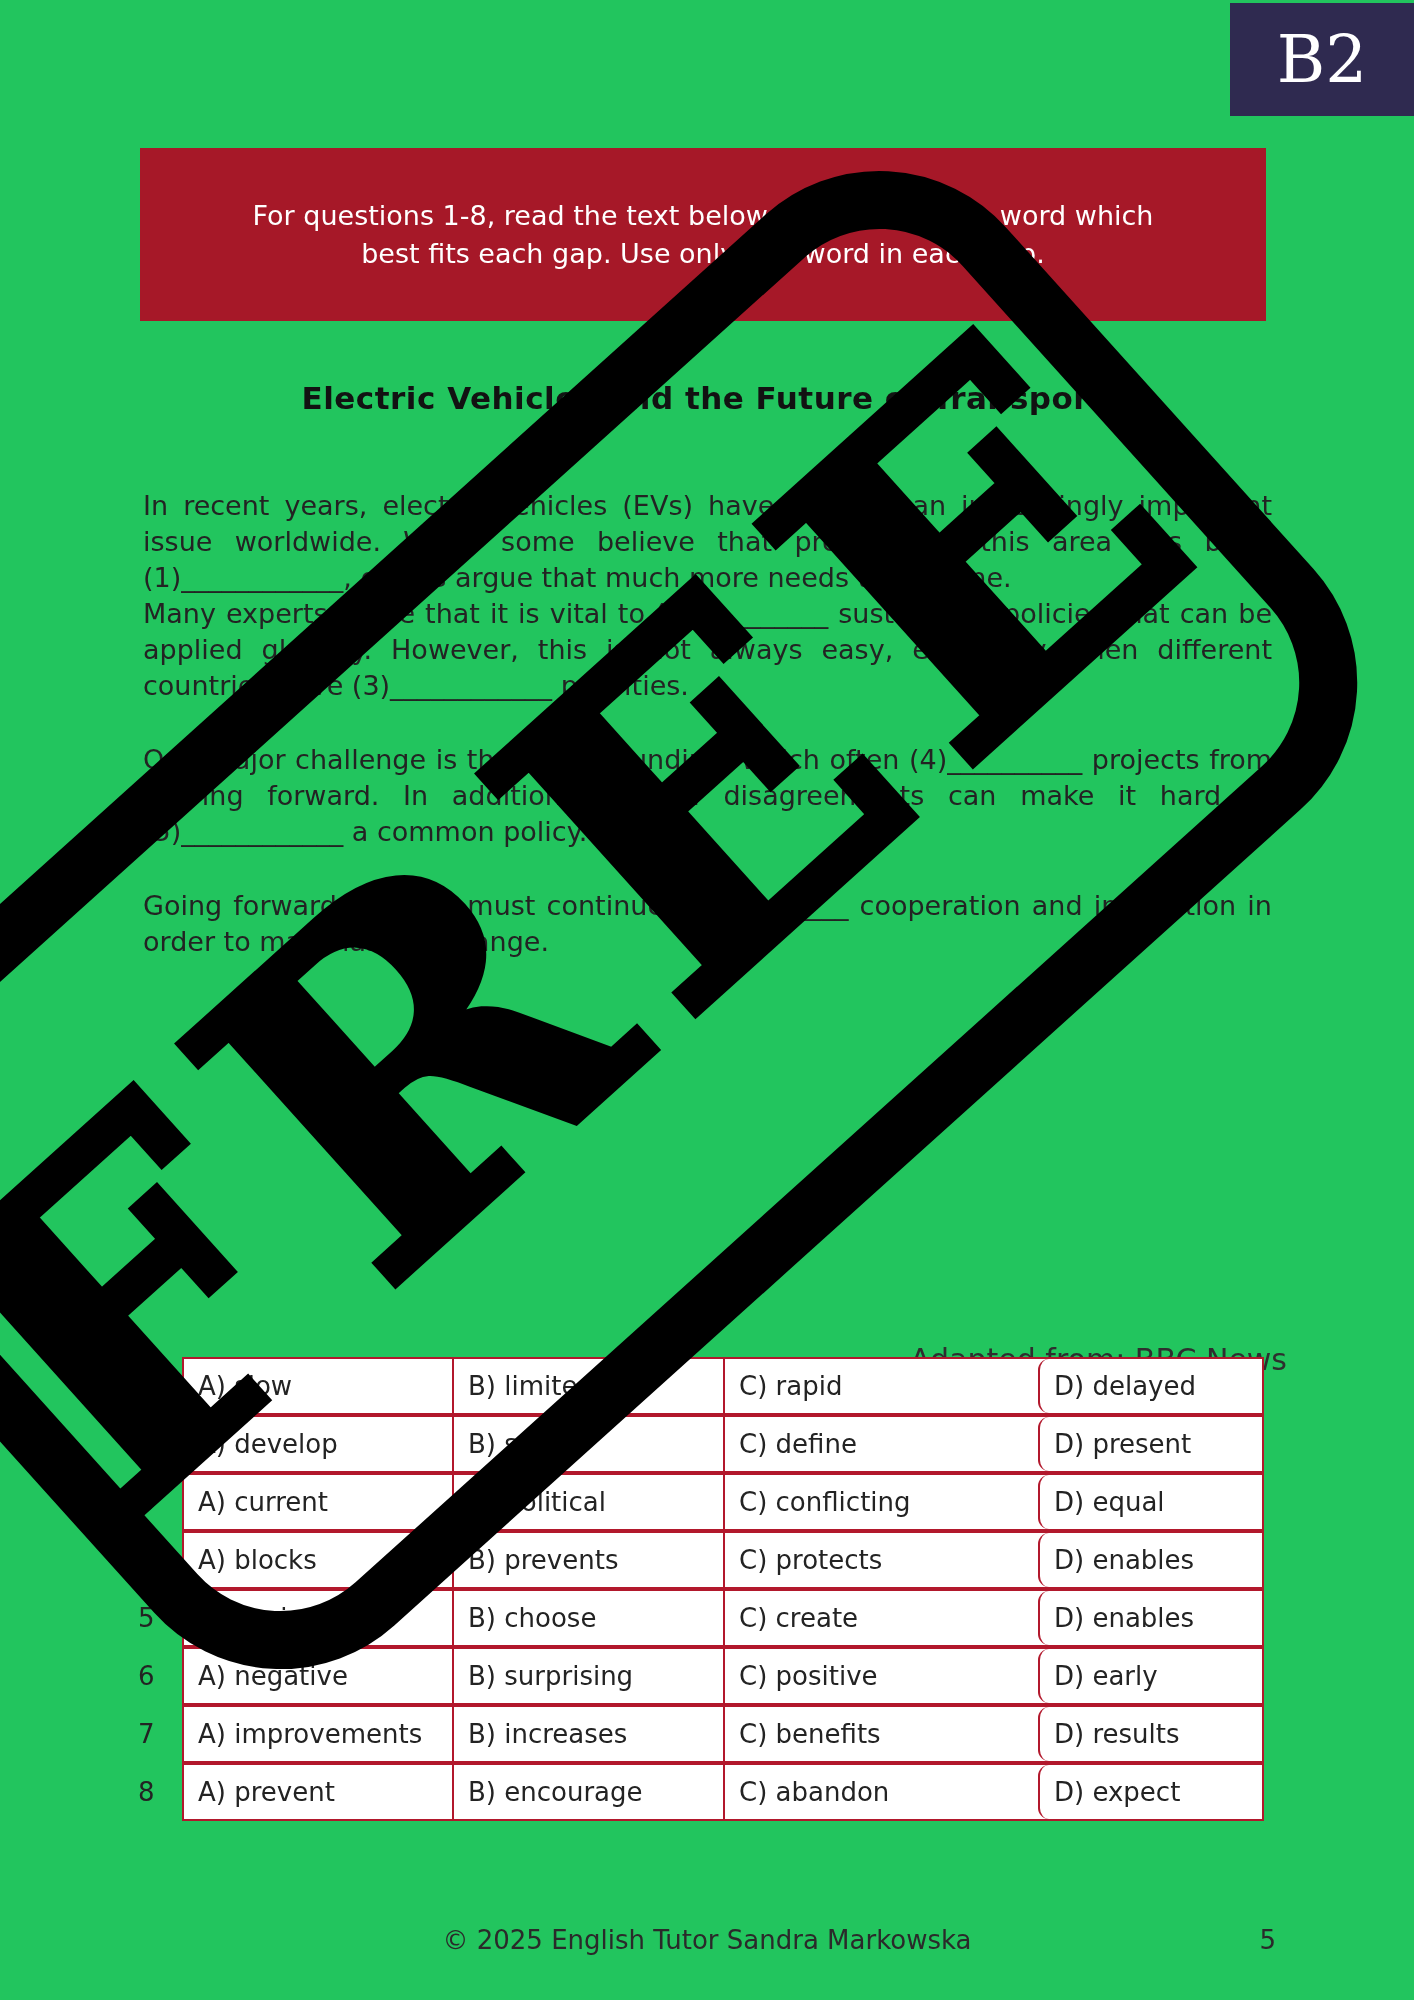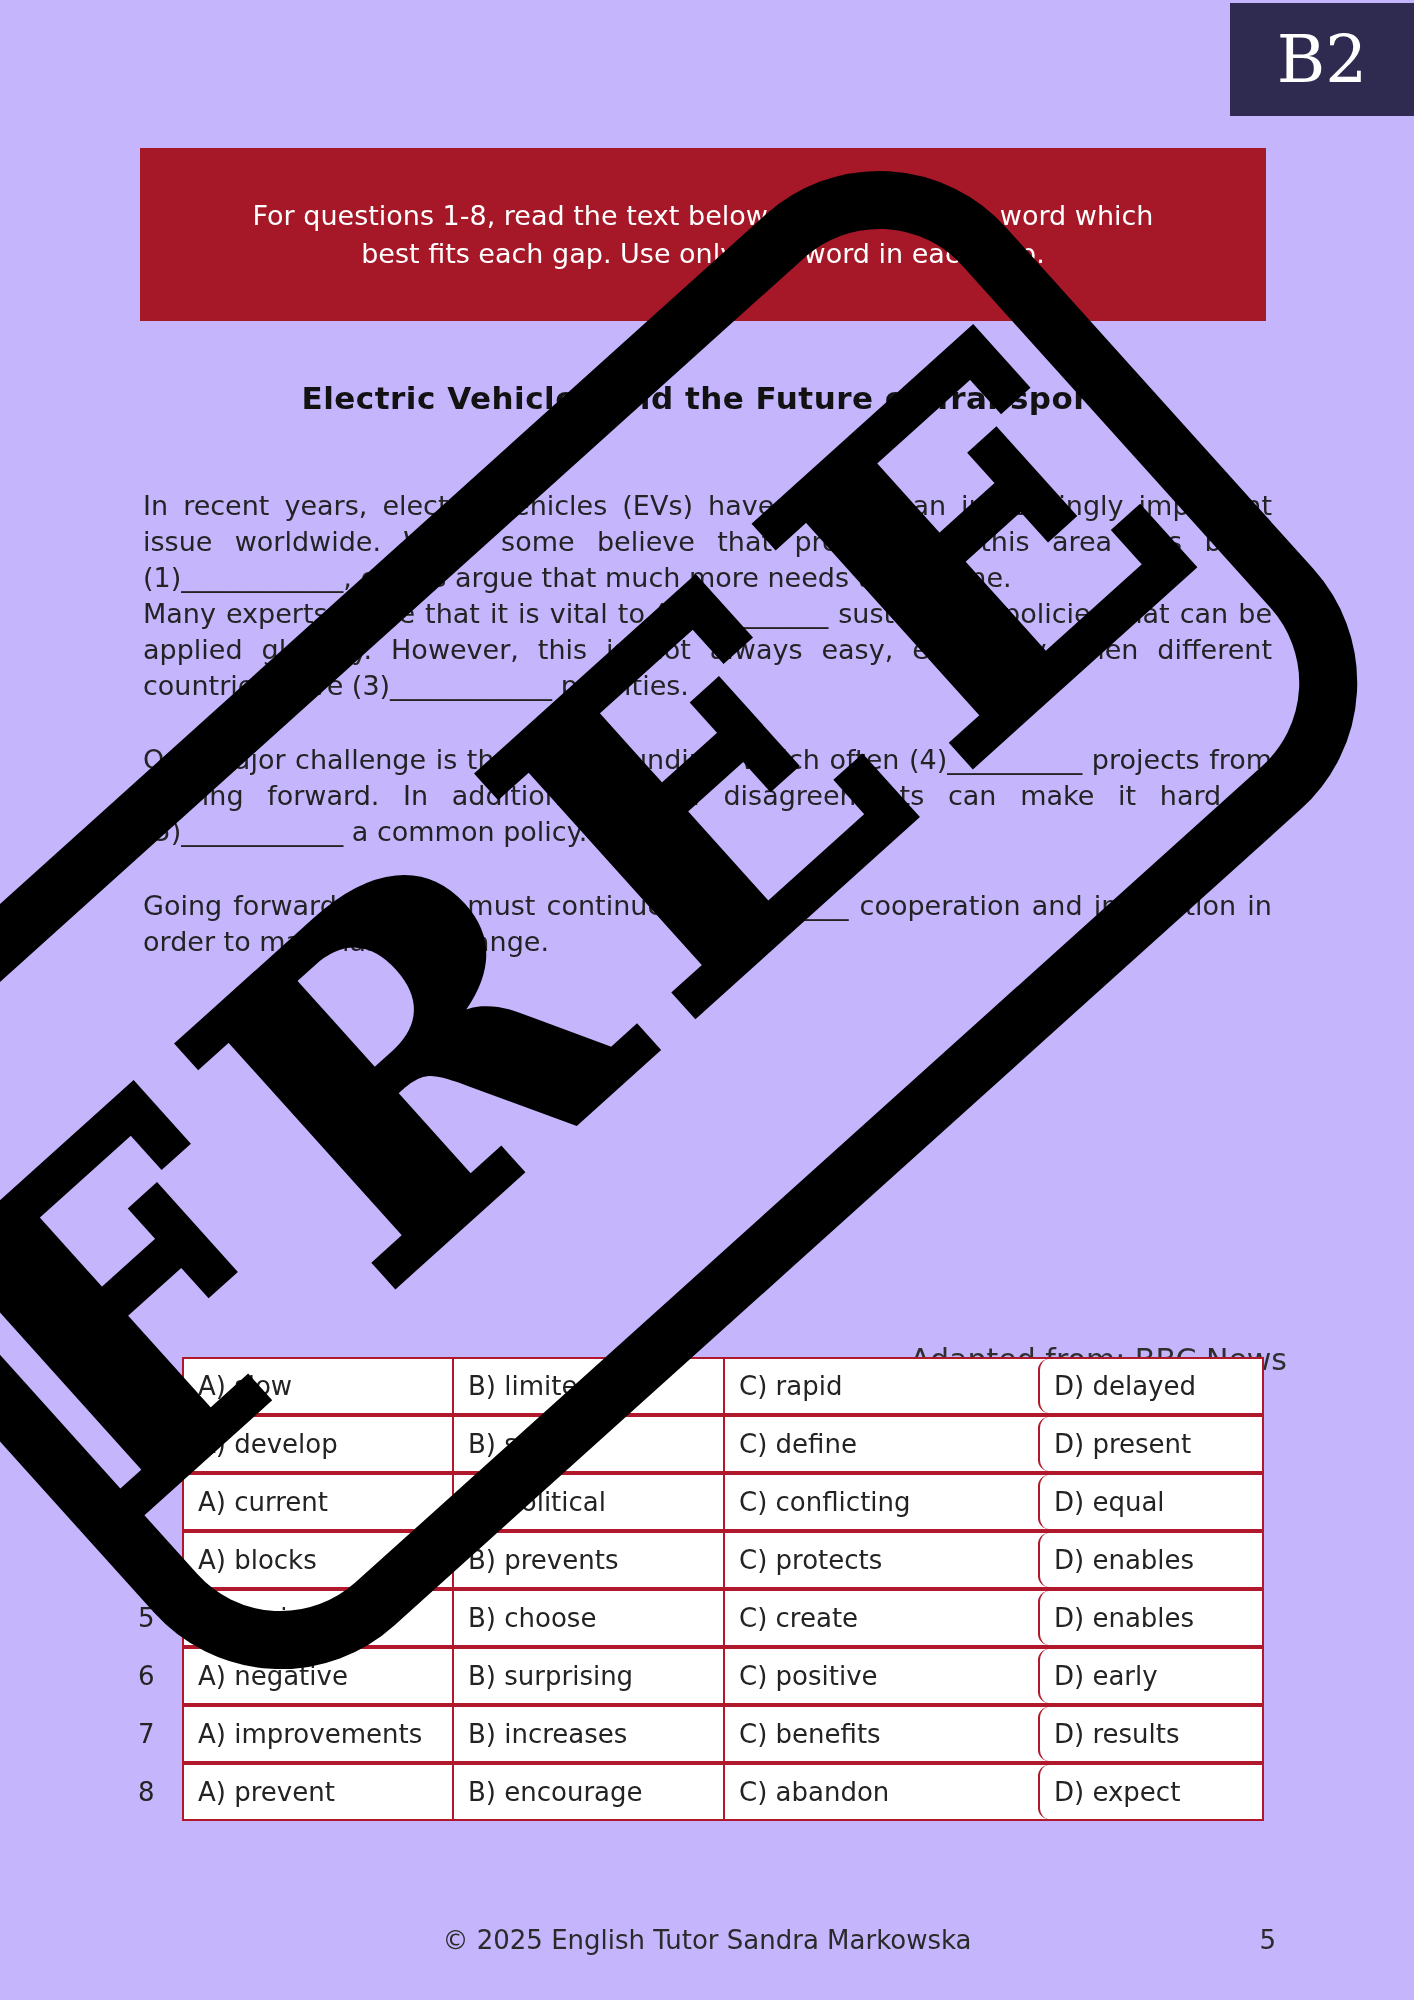--- a/index.html
+++ b/index.html
@@ -1,17 +1,17 @@
 <!DOCTYPE html>
 <html><head>
 <meta charset="utf-8">
 <style>
   html,body{margin:0;padding:0;background:#e8e8e8;}
   .page{
-    position:relative;width:1414px;height:2000px;background:#c4b5fd;
+    position:relative;width:1414px;height:2000px;background:#22c55e;
     font-family:"DejaVu Sans", sans-serif;color:#1f1f1f;overflow:hidden;
     margin:0 auto;
   }
   
   .badge{
     position:absolute;left:1230px;top:3px;width:184px;height:113px;
     background:#2f2a50;color:#ffffff;display:flex;align-items:center;justify-content:center;
     font-family:"DejaVu Serif", serif;font-size:66px;font-weight:500;
   }
   

